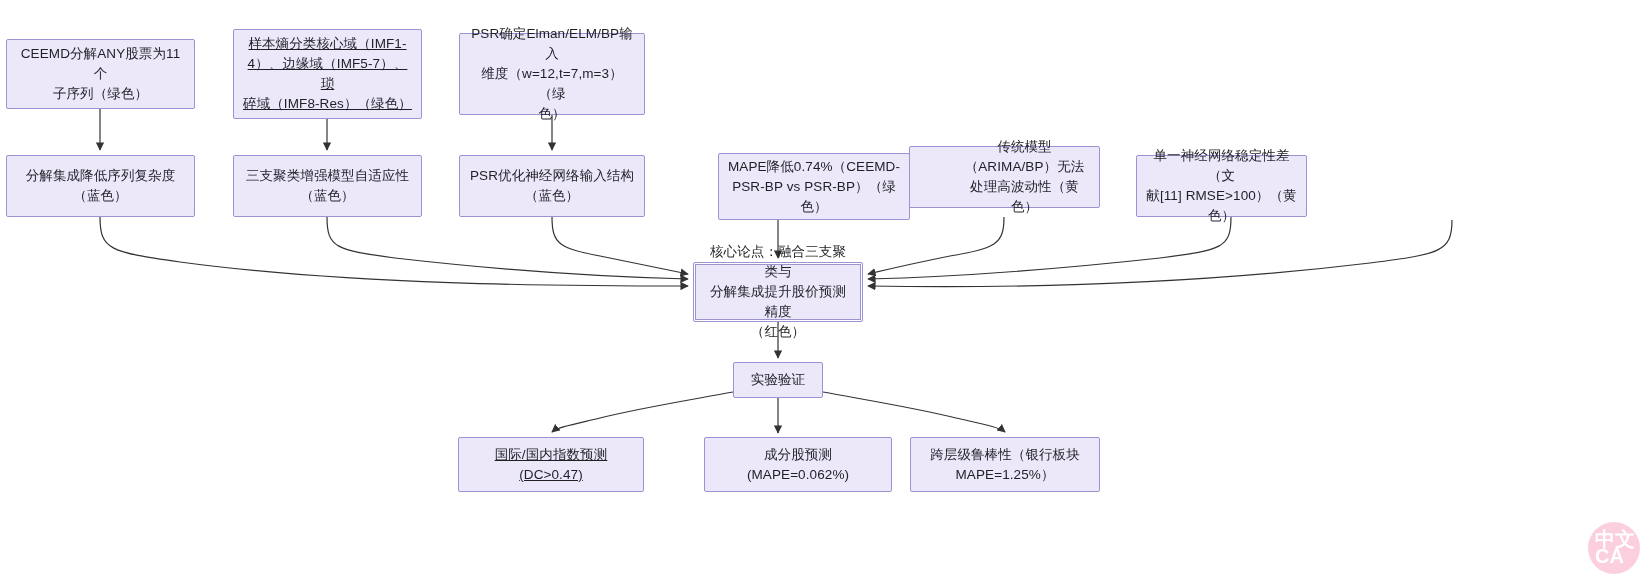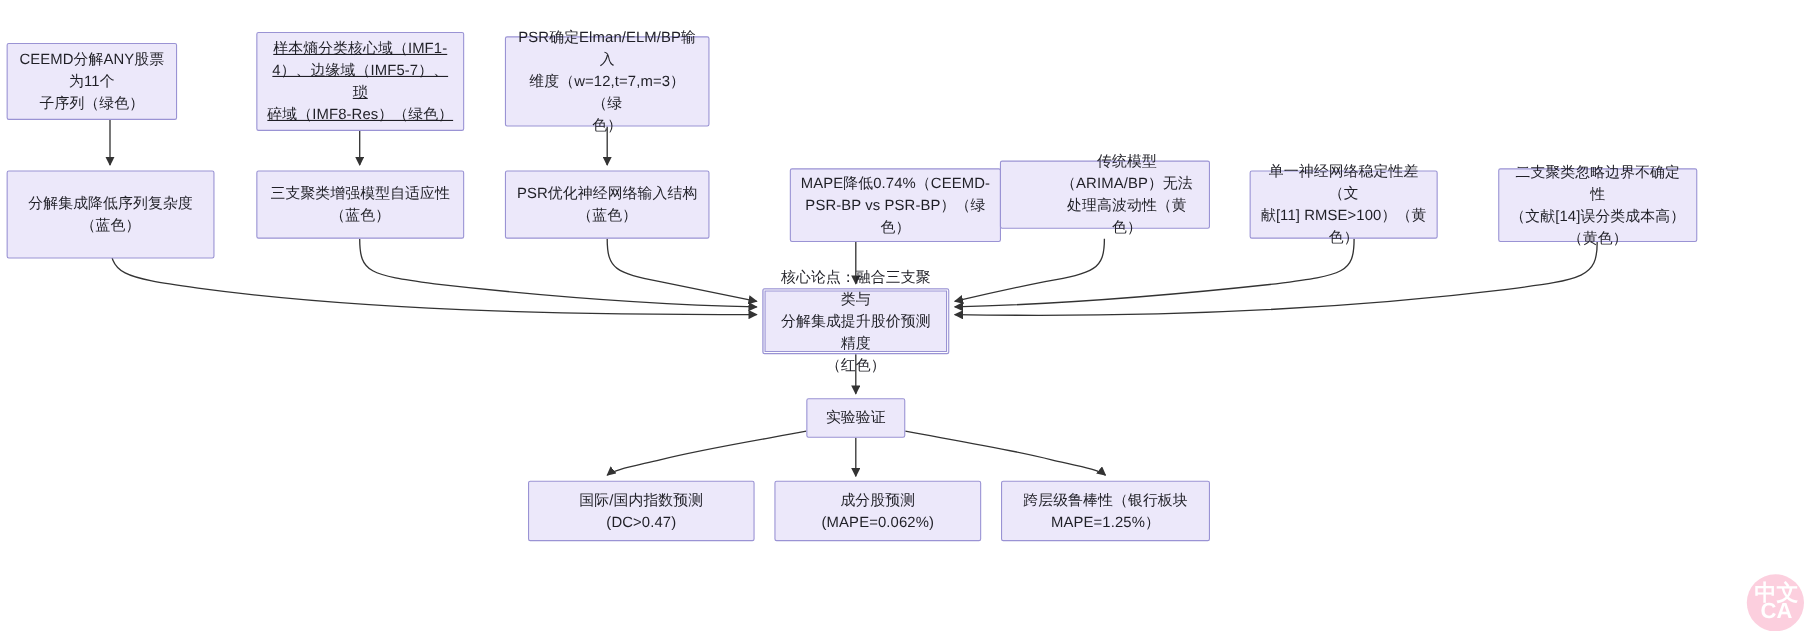--- a/index.html
+++ b/index.html
@@ -60,21 +60,21 @@
     display: flex;
     align-items: center;
     justify-content: center;
     overflow: hidden;
   }
   .watermark .wm-text {
     color: #ffffff;
     font-size: 20px;
     font-weight: bold;
     line-height: 17px;
-    text-align: center;
+    text-align: left;
     padding-left: 2px;
     white-space: pre-line;
   }
 </style>
 </head>
 <body>
 
 <div id="canvas">
 
   <svg id="edge-layer" viewBox="0 0 1640 574" width="1640" height="574" aria-hidden="true">
@@ -100,38 +100,38 @@
       <path d="M 1452 220 C 1452 252 1440 254 1370 263 C 1180 286 990 288 868 286"></path>
 
       <path d="M 778 322 L 778 358"></path>
 
       <path d="M 733 392 C 690 400 640 408 600 418 C 575 424 558 427 552 432"></path>
       <path d="M 778 398 L 778 433"></path>
       <path d="M 823 392 C 866 400 916 408 956 418 C 982 424 999 427 1005 432"></path>
     </g>
   </svg>
 
-  <div class="node" style="left:6px; top:39px; width:155px; height:70px;justify-content:flex-end;">
+  <div class="node" style="left:6px; top:39px; width:189px; height:70px;justify-content:flex-end;">
     <span class="label">CEEMD分解ANY股票为11个
 子序列（绿色）</span>
   </div>
 
   <div class="node" style="left:233px; top:29px; width:189px; height:90px;text-decoration:underline;">
     <span class="label">样本熵分类核心域（IMF1-
 4）、边缘域（IMF5-7）、琐
 碎域（IMF8-Res）（绿色）</span>
   </div>
 
   <div class="node" style="left:459px; top:33px; width:186px; height:82px;">
     <span class="label">PSR确定Elman/ELM/BP输入
 维度（w=12,t=7,m=3）（绿
 色）</span>
   </div>
 
-  <div class="node" style="left:6px; top:155px; width:189px; height:80px;">
+  <div class="node" style="left:6px; top:155px; width:189px; height:62px;">
     <span class="label">分解集成降低序列复杂度
 （蓝色）</span>
   </div>
 
   <div class="node" style="left:233px; top:155px; width:189px; height:62px;">
     <span class="label">三支聚类增强模型自适应性
 （蓝色）</span>
   </div>
 
   <div class="node" style="left:459px; top:155px; width:186px; height:62px;">
@@ -148,37 +148,32 @@
   <div class="node" style="left:909px; top:146px; width:191px; height:62px;padding-left:48px;">
     <span class="label">传统模型（ARIMA/BP）无法
 处理高波动性（黄色）</span>
   </div>
 
   <div class="node" style="left:1136px; top:155px; width:171px; height:62px;">
     <span class="label">单一神经网络稳定性差（文
 献[11] RMSE&gt;100）（黄色）</span>
   </div>
 
-  <div class="node" style="left:1362px; top:153px; width:181px; height:67px;">
-    <span class="label">二支聚类忽略边界不确定性
-（文献[14]误分类成本高）
-（黄色）</span>
-  </div>
 
   <div class="node core" style="left:693px; top:262px; width:170px; height:60px;">
     <span class="label">核心论点：融合三支聚类与
 分解集成提升股价预测精度
 （红色）</span>
   </div>
 
   <div class="node" style="left:733px; top:362px; width:90px; height:36px;">
     <span class="label">实验验证</span>
   </div>
 
-  <div class="node" style="left:480px; top:437px; width:206px; height:55px;">
+  <div class="node" style="left:458px; top:437px; width:186px; height:55px;text-decoration:underline;">
     <span class="label">国际/国内指数预测
 (DC&gt;0.47)</span>
   </div>
 
   <div class="node" style="left:704px; top:437px; width:188px; height:55px;">
     <span class="label">成分股预测
 (MAPE=0.062%)</span>
   </div>
 
   <div class="node" style="left:910px; top:437px; width:190px; height:55px;">

